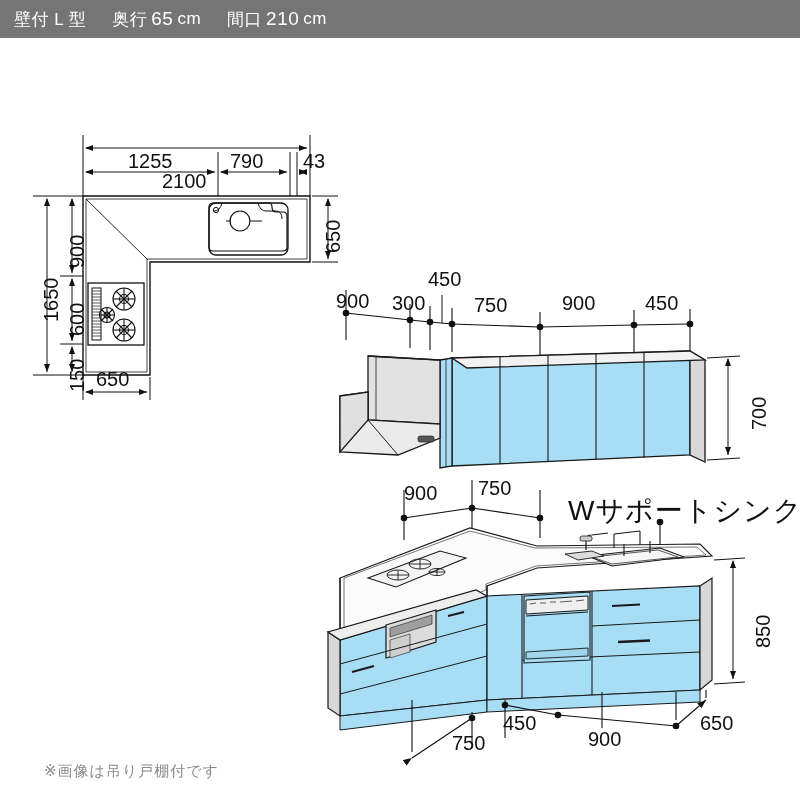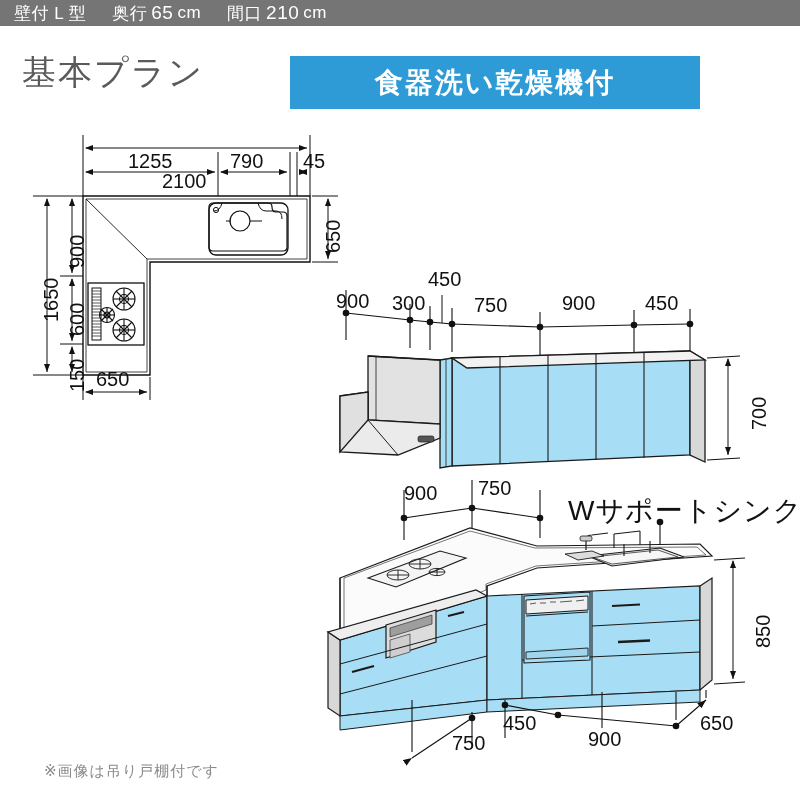--- a/index.html
+++ b/index.html
@@ -7,21 +7,21 @@
   body {
     width:800px; height:800px;
     background:#ffffff;
     font-family:"Liberation Sans","DejaVu Sans",sans-serif;
     overflow:hidden;
     position:relative;
   }
 
   
   #header-bar{
-    position:absolute; left:0; top:0; width:800px; height:26px;
+    position:absolute; left:0; top:0; width:800px; height:38px;
     background:#757575; color:#ffffff;
     display:flex; align-items:center;
     padding-left:14px;
   }
   #header-bar .hdr-item{ font-size:17px; letter-spacing:.5px; white-space:nowrap; }
   #header-bar .hdr-spacer{ display:inline-block; width:26px; }
   #header-bar .num{ font-size:19px; }
 
   
   #title-row{
@@ -70,24 +70,20 @@
   <span class="hdr-item">奥行</span>
   <span class="hdr-item num" style="margin:0 4px;">65</span>
   <span class="hdr-item">cm</span>
   <span class="hdr-spacer"></span>
   <span class="hdr-item">間口</span>
   <span class="hdr-item num" style="margin:0 4px;">210</span>
   <span class="hdr-item">cm</span>
 </div>
 
 <div id="title-row">
-  <div id="plan-title">基本プラン</div>
-  <div id="feature-badge">
-    <span class="badge-text">食器洗い乾燥機付</span>
-  </div>
 </div>
 
 <svg class="draw" viewBox="0 0 800 800">
   <defs>
     <marker id="ar" markerWidth="9" markerHeight="9" refX="8" refY="3" orient="auto">
       <path d="M0,0 L8,3 L0,6 z" fill="#111"></path>
     </marker>
     <marker id="arS" markerWidth="9" markerHeight="9" refX="1" refY="3" orient="auto">
       <path d="M8,0 L0,3 L8,6 z" fill="#111"></path>
     </marker>
@@ -384,21 +380,21 @@
     <line x1="676" y1="726" x2="706" y2="700" marker-end="url(#ar)"></line>
     <line x1="706" y1="698" x2="706" y2="690"></line>
   </g>
 </svg>
 
 <div class="draw">
 
   <span class="dimlabel" style="left:162px; top:122px;margin-top:48px;">2100</span>
   <span class="dimlabel" style="left:128px; top:150px;">1255</span>
   <span class="dimlabel" style="left:230px; top:150px;">790</span>
-  <span class="dimlabel" style="left:303px; top:150px;">45</span>
+  <span class="dimlabel" style="left:303px; top:150px;">43</span>
 
   <span class="dimlabel vert" style="left:322px; top:253px;">650</span>
 
   <span class="dimlabel vert" style="left:40px; top:322px;">1650</span>
   <span class="dimlabel vert" style="left:66px; top:268px;">900</span>
   <span class="dimlabel vert" style="left:66px; top:336px;">600</span>
   <span class="dimlabel vert" style="left:66px; top:392px;">150</span>
 
   <span class="dimlabel" style="left:96px; top:368px;">650</span>
 

